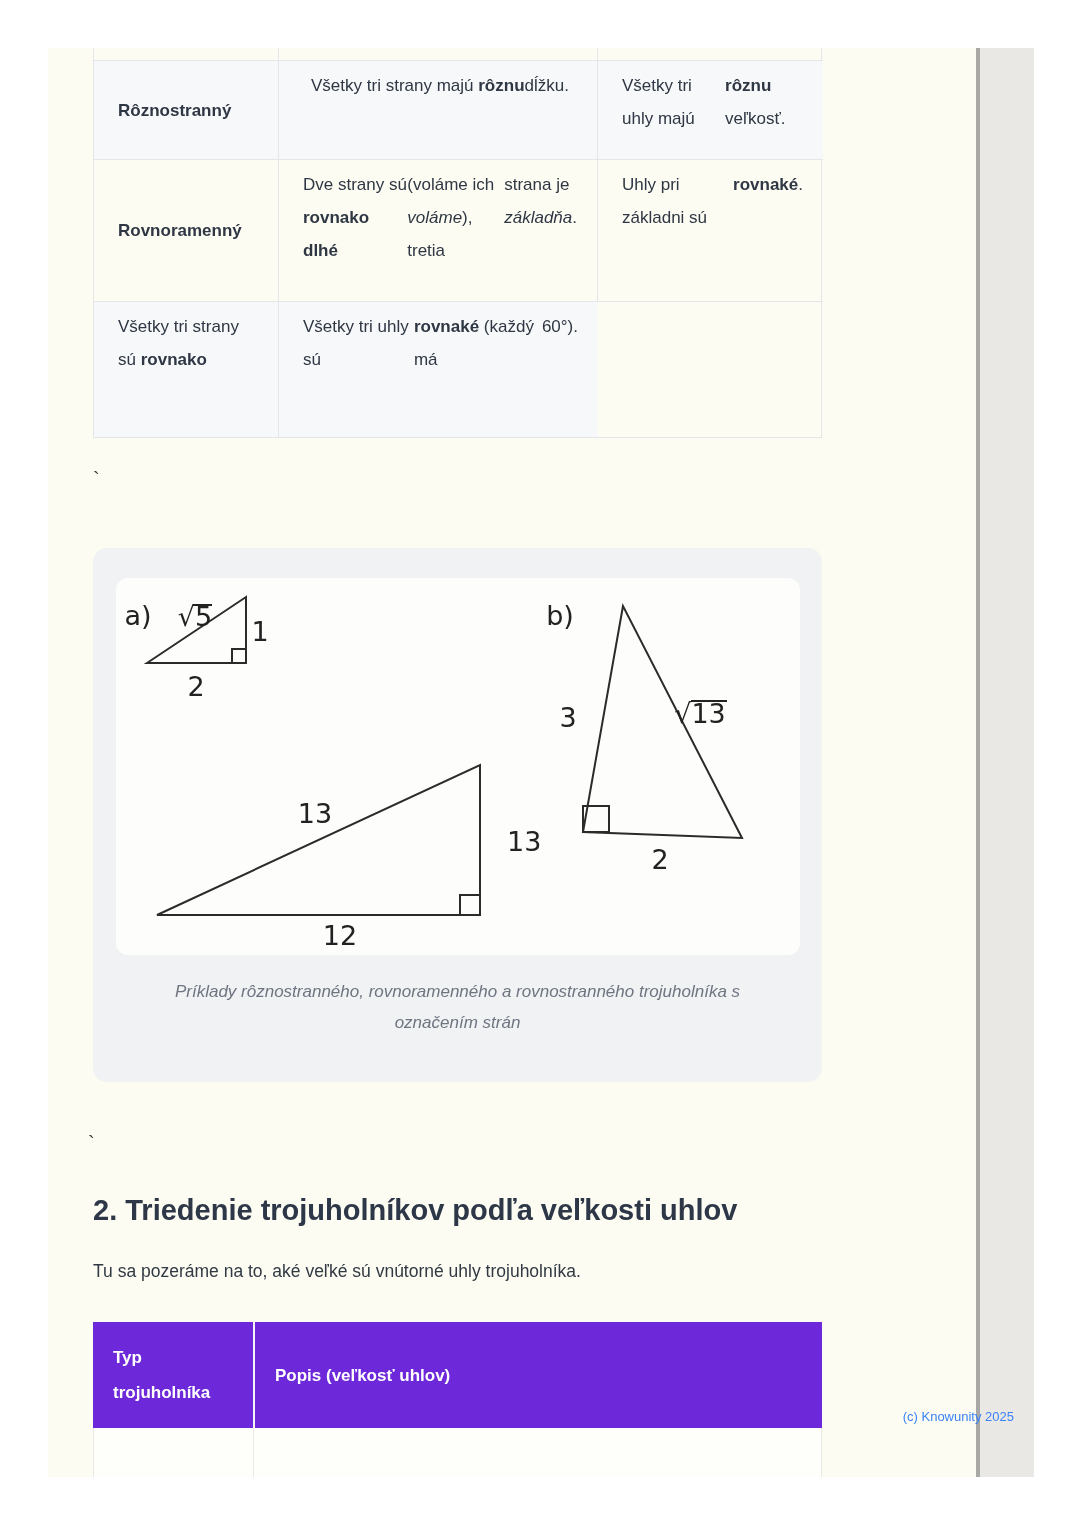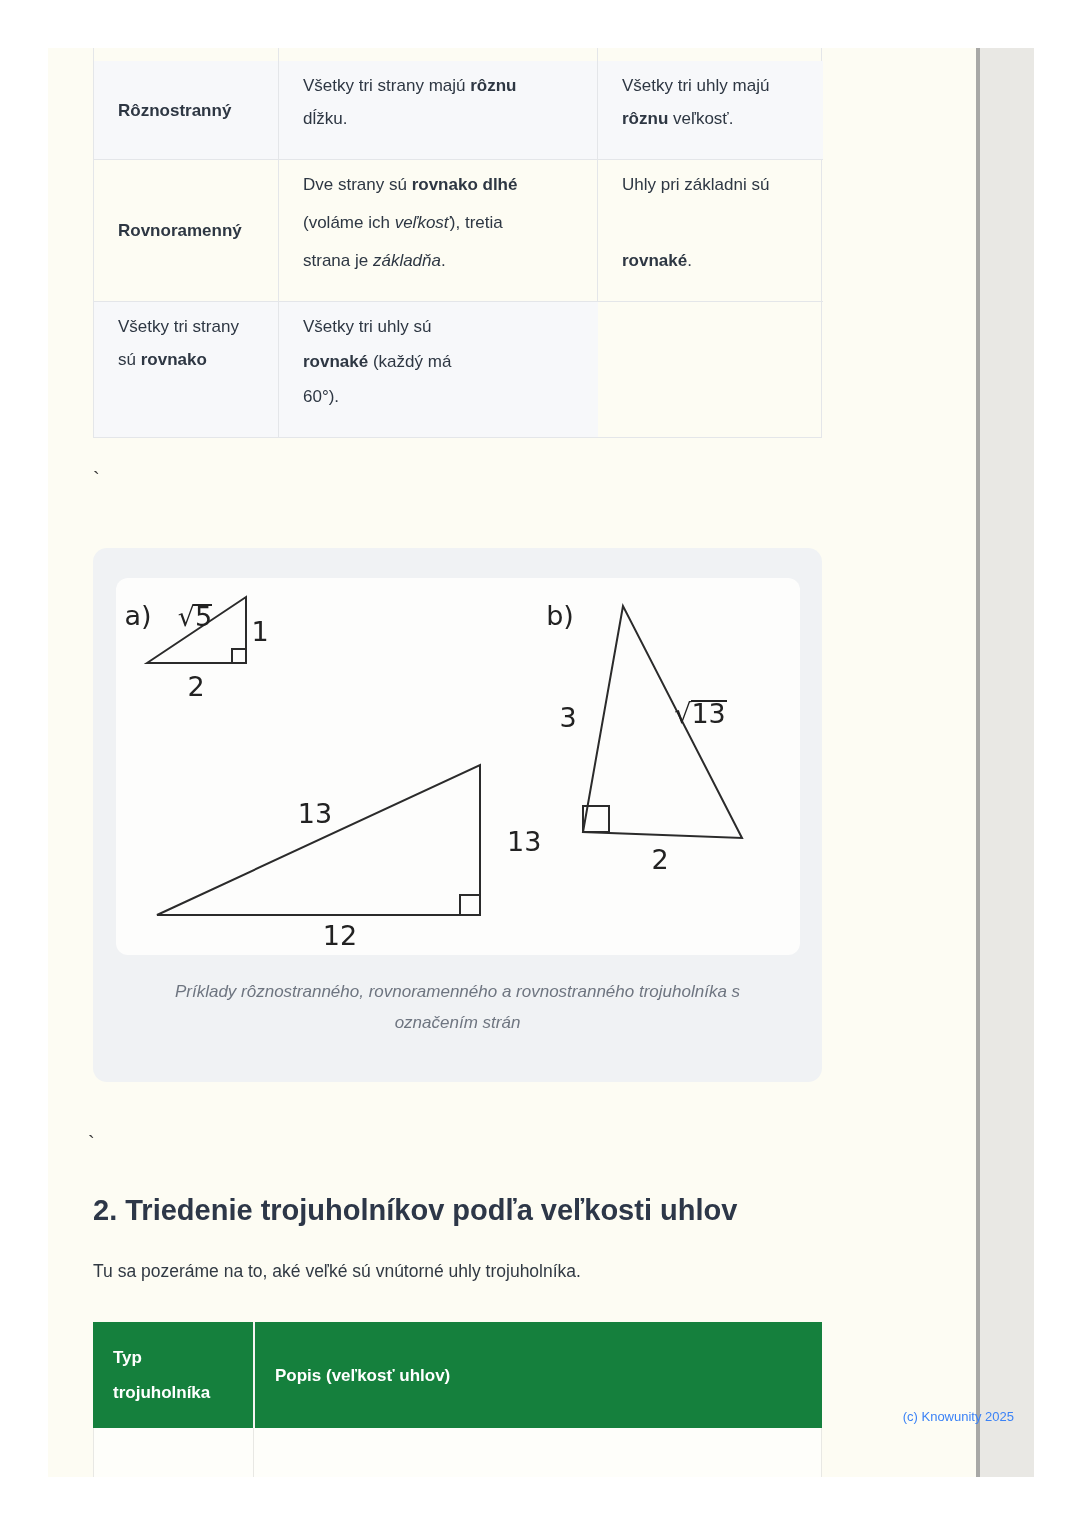--- a/index.html
+++ b/index.html
@@ -25,21 +25,21 @@
     box-sizing:border-box;
     color:#2e3743;font-size:17px;line-height:33px;
   }
   .tr{display:grid;grid-template-columns:185px 319px 225px;}
   .tr .td{border-right:1px solid #e4e6e9;border-bottom:1px solid #e4e6e9;box-sizing:border-box;}
   .tr .td:last-child{border-right:none;}
   .tr:last-child .td{border-bottom:none;}
   .tr.gray .td{background:#f7f8fa;}
   .tr.plain .td{background:transparent;}
   .td.c1{font-weight:700;display:flex;align-items:center;padding:0 18px 0 24px;text-align:center;}
-  .td.c2,.td.c3{display:flex;flex-direction:column;justify-content:space-between;padding:8px 20px 24px 24px;}
+  .td.c2,.td.c3{display:flex;flex-direction:row;justify-content:center;padding:8px 20px 0 24px;}
   .bold{font-weight:700;}
   .italic{font-style:italic;}
   
   .tick{position:absolute;font-size:20px;color:#3a3a3a;}
   
   .fig-card{
     position:absolute;left:45px;top:500px;width:729px;height:534px;
     background:#f0f2f4;border-radius:14px;
   }
   .fig-panel{
@@ -63,21 +63,21 @@
   .intro{
     position:absolute;left:45px;top:1210px;width:760px;margin:0;
     font-size:17.5px;color:#313943;line-height:26px;
   }
   
   .t2{
     position:absolute;left:45px;top:1274px;width:729px;
   }
   .t2-head{
     display:grid;grid-template-columns:160px 569px;height:106px;
-    background:#15803d;color:#ffffff;font-size:17px;font-weight:700;
+    background:#6d28d9;color:#ffffff;font-size:17px;font-weight:700;
   }
   .t2-head .th{display:flex;flex-direction:column;justify-content:center;
     padding:0 14px 0 20px;line-height:35px;box-sizing:border-box;}
   .t2-head .th+.th{border-left:2px solid #f4f4f2;}
   .t2-body{
     display:grid;grid-template-columns:160px 569px;height:49px;
     background:#fefefa;border-left:1px solid #e8e8e4;border-right:1px solid #e8e8e4;
     box-sizing:border-box;
   }
   .t2-body .td{border-right:1px solid #e8e8e4;box-sizing:border-box;}
@@ -107,21 +107,21 @@
         </div>
       <div class="td c3">
           <div><span>Všetky tri uhly majú</span></div>
           <div><span class="bold">rôznu</span><span> veľkosť.</span></div>
         </div>
     </div>
     <div class="tr plain" style="height:142px">
       <div class="td c1">Rovnoramenný</div>
       <div class="td c2">
           <div><span>Dve strany sú </span><span class="bold">rovnako dlhé</span></div>
-          <div><span>(voláme ich </span><span class="italic">veľkosť</span><span>), tretia</span></div>
+          <div><span>(voláme ich </span><span class="italic">voláme</span><span>), tretia</span></div>
           <div><span>strana je </span><span class="italic">základňa</span><span>.</span></div>
         </div>
       <div class="td c3">
           <div><span>Uhly pri základni sú</span></div>
           <div><span class="bold">rovnaké</span><span>.</span></div>
         </div>
     </div>
     <div class="tr gray" style="height:135px">
       <div class="td c2">
           <div><span>Všetky tri strany sú </span><span class="bold">rovnako</span></div>

